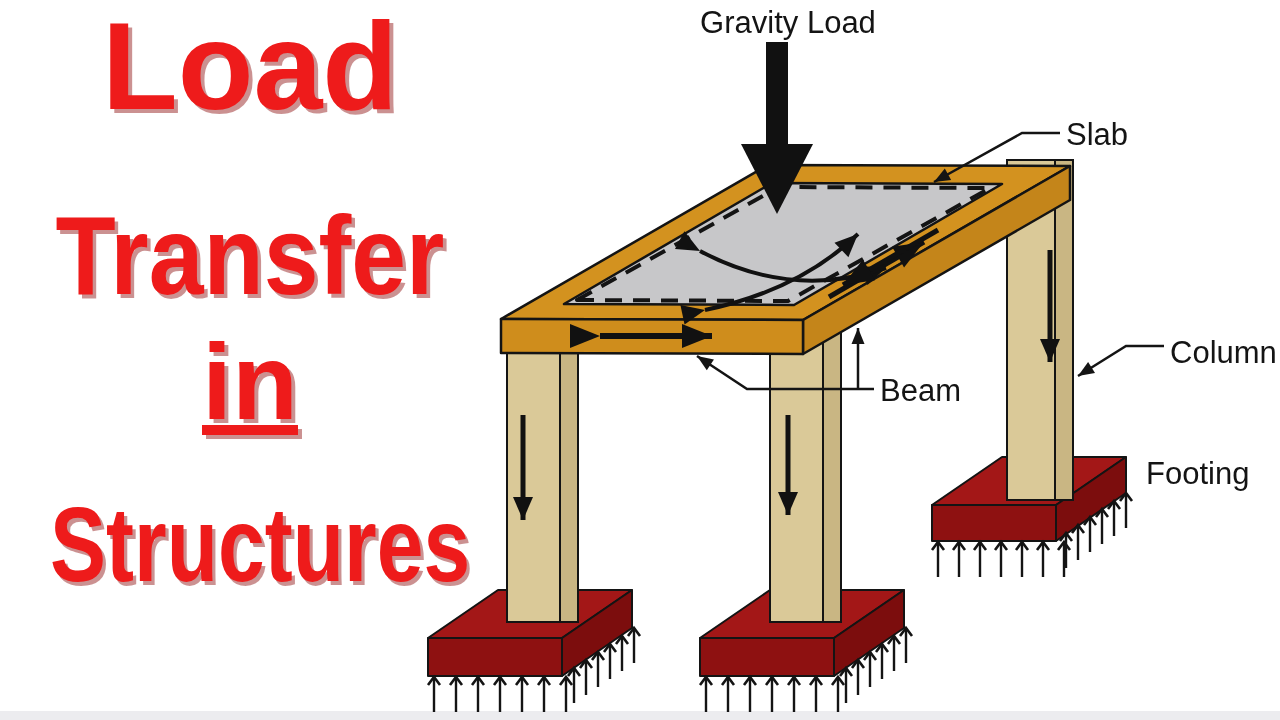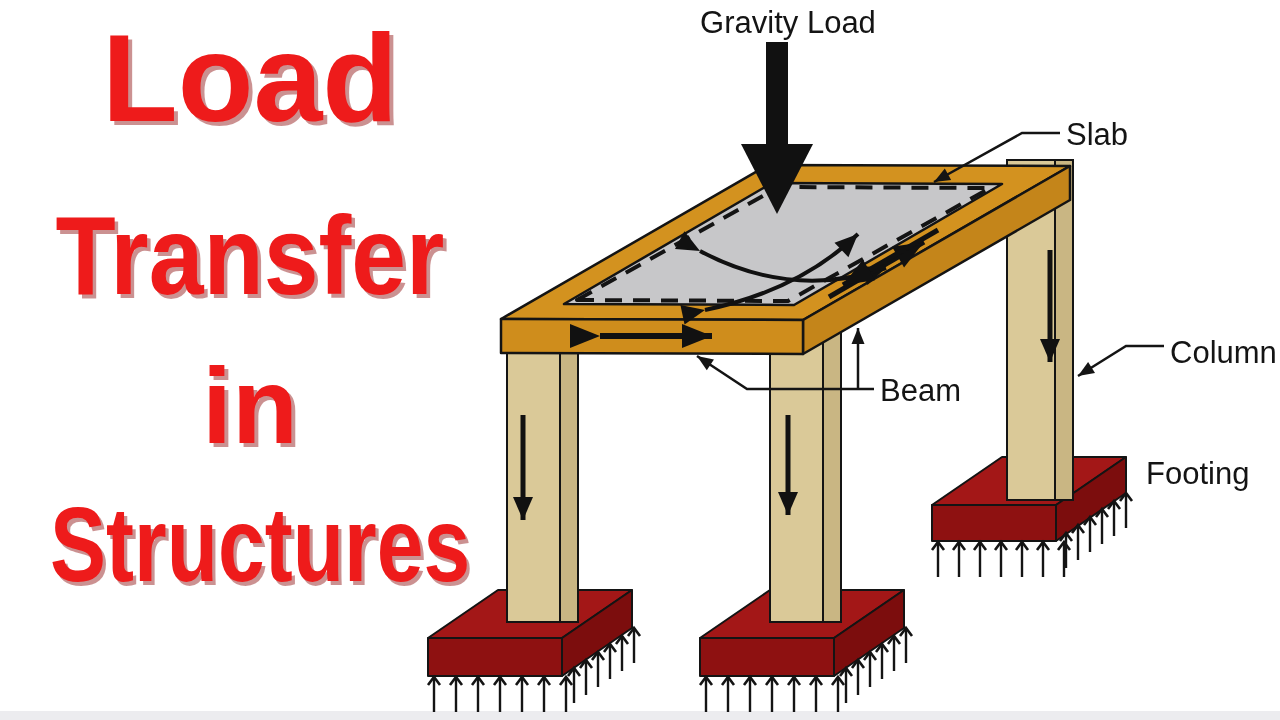--- a/index.html
+++ b/index.html
@@ -2,23 +2,23 @@
 <html><head>
 <meta charset="utf-8">
 <style>
   html,body{margin:0;padding:0;background:#ffffff;}
   #stage{position:relative;width:1280px;height:720px;overflow:hidden;background:#ffffff;
          font-family:"Liberation Sans",sans-serif;}
   #diagram-svg{position:absolute;left:0;top:0;width:1280px;height:720px;}
   .title-line{position:absolute;left:0;width:500px;text-align:center;line-height:1;
       font-family:"Liberation Sans",sans-serif;font-weight:bold;white-space:nowrap;
       color:#ee1b1b;text-shadow:4px 4px 0 rgba(140,10,10,.45);}
-  #title-line-1{top:16px;font-size:124px;}
+  #title-line-1{top:4px;font-size:124px;}
   #title-line-2{top:200px;font-size:112px;transform:scaleX(.88);transform-origin:50% 50%;}
-  #title-line-3{top:352px;font-size:108px;}
+  #title-line-3{top:328px;font-size:108px;text-decoration:underline;}
   #title-line-4{top:492px;font-size:105px;transform:scaleX(.80);transform-origin:50% 50%;}
   .lbl{font-family:"Liberation Sans",sans-serif;font-size:31px;fill:#141414;}
 </style>
 </head>
 <body>
 
 <div id="stage">
 
   <svg id="diagram-svg" viewBox="0 0 1280 720" xmlns="http://www.w3.org/2000/svg">
     <defs>

